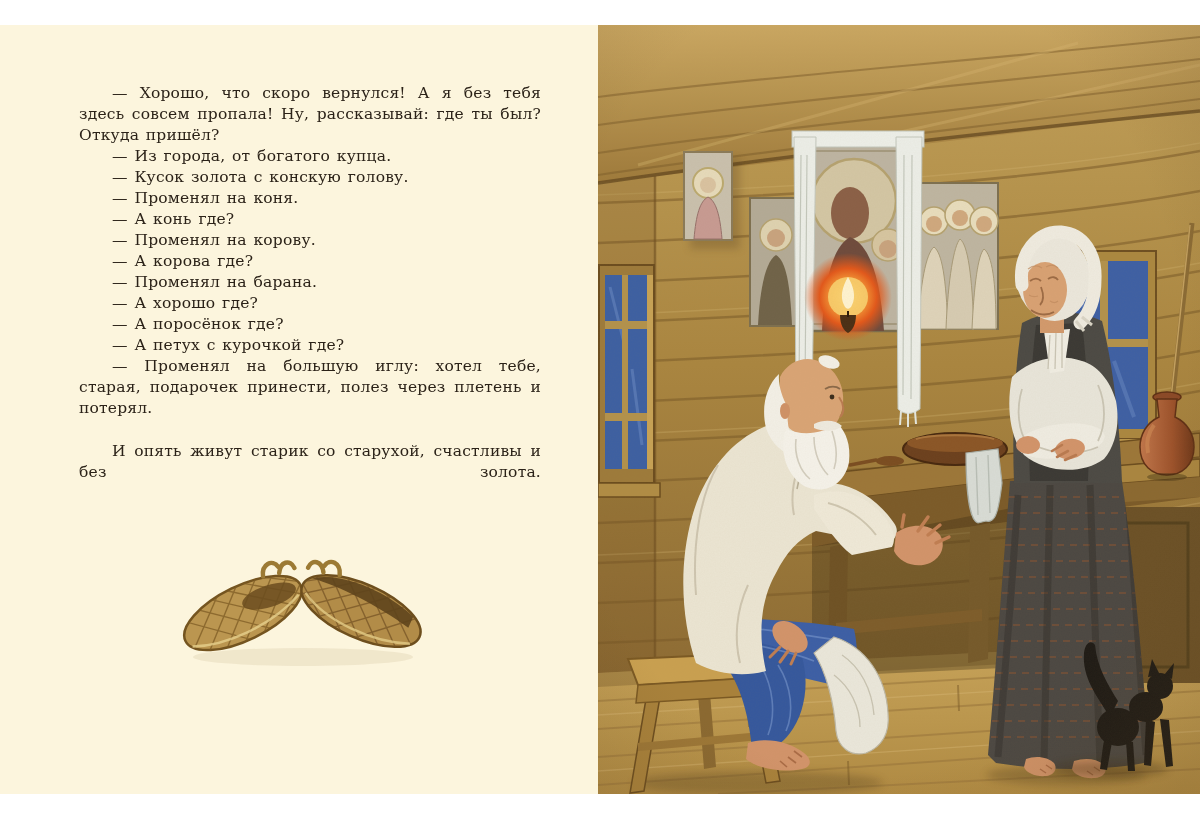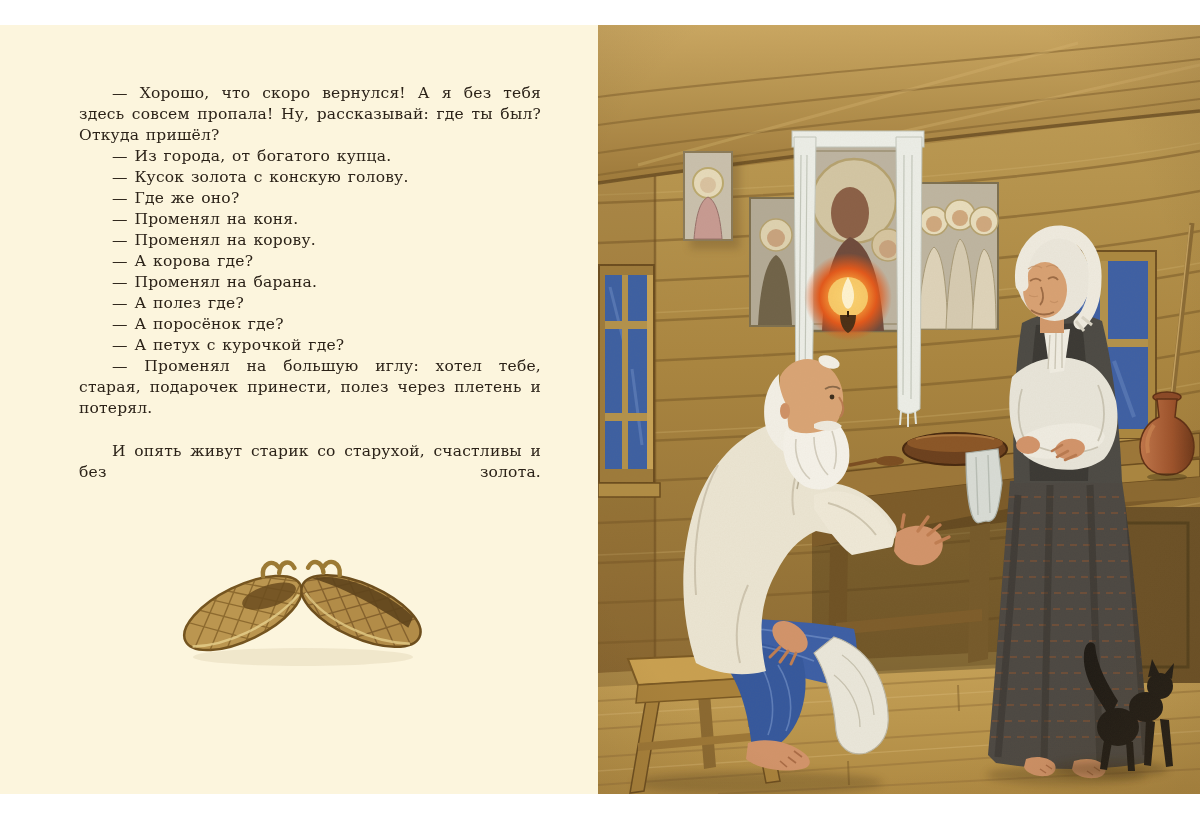--- a/index.html
+++ b/index.html
@@ -24,26 +24,26 @@
 <body>
 
 <div class="stage">
   <div class="spread"></div>
 
   <div class="page-left">
     <div class="text-block">
         <p class="para">— Хорошо, что скоро вернулся! А я без тебя здесь совсем пропала! Ну, рассказывай: где ты был? Откуда пришёл?</p>
         <p class="para">— Из города, от богатого купца.</p>
         <p class="para">— Кусок золота с конскую голову.</p>
-        <p class="para">— Где же оно?</p>
         <p class="para">— Променял на коня.</p>
+        <p class="para">— А конь где?</p>
         <p class="para">— Променял на корову.</p>
         <p class="para">— А корова где?</p>
         <p class="para">— Променял на барана.</p>
-        <p class="para">— А полез где?</p>
+        <p class="para">— А хорошо где?</p>
         <p class="para">— А поросёнок где?</p>
         <p class="para">— А петух с курочкой где?</p>
         <p class="para">— Променял на большую иглу: хотел тебе, старая, подарочек принести, полез через плетень и потерял.</p>
         <p class="para stretch-last">И опять живут старик со старухой, счастливы и без золота.</p>
       </div>
 
     <div class="lapti-wrap">
       <svg width="278" height="168" viewBox="0 0 278 168" role="img" aria-label="Пара плетёных лаптей">
         <defs>
           <clipPath id="lShoe">

